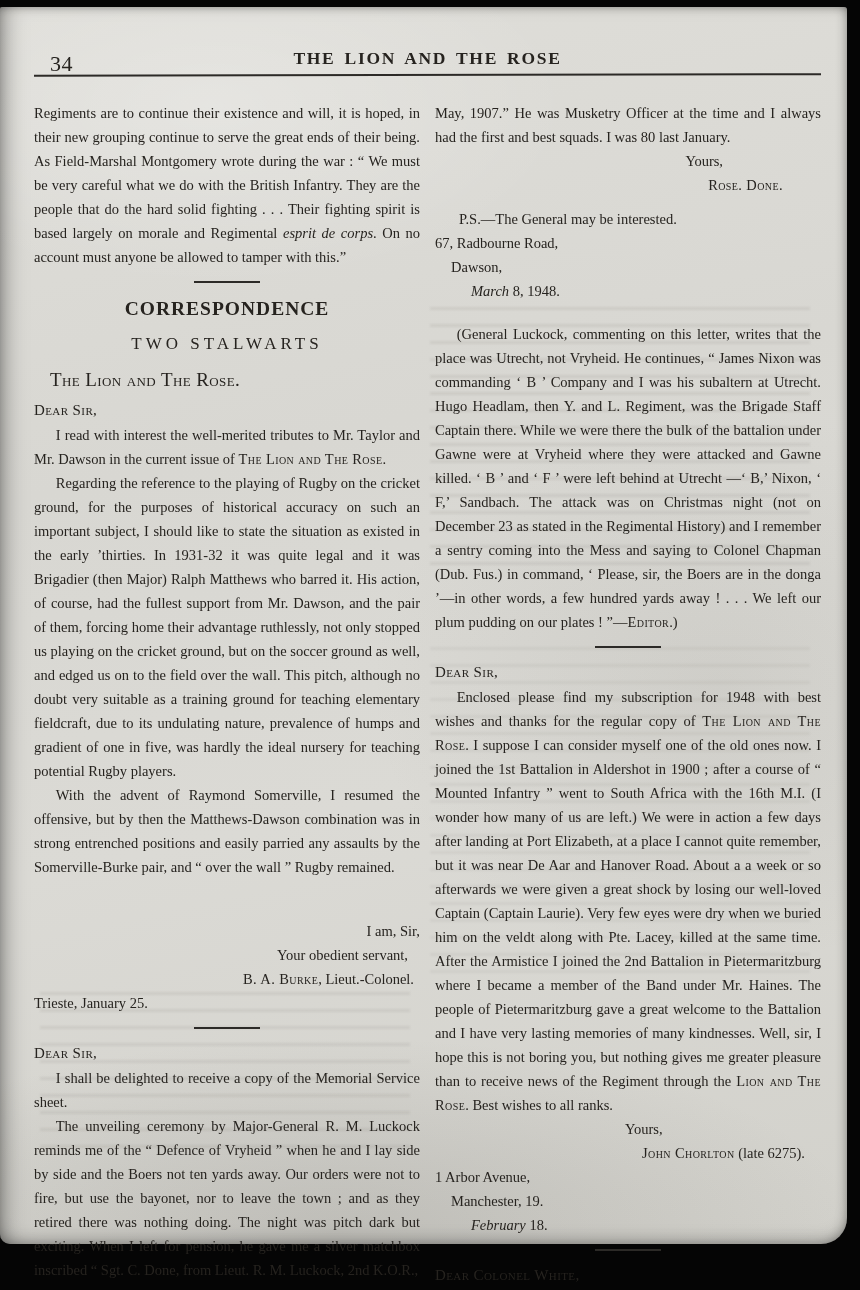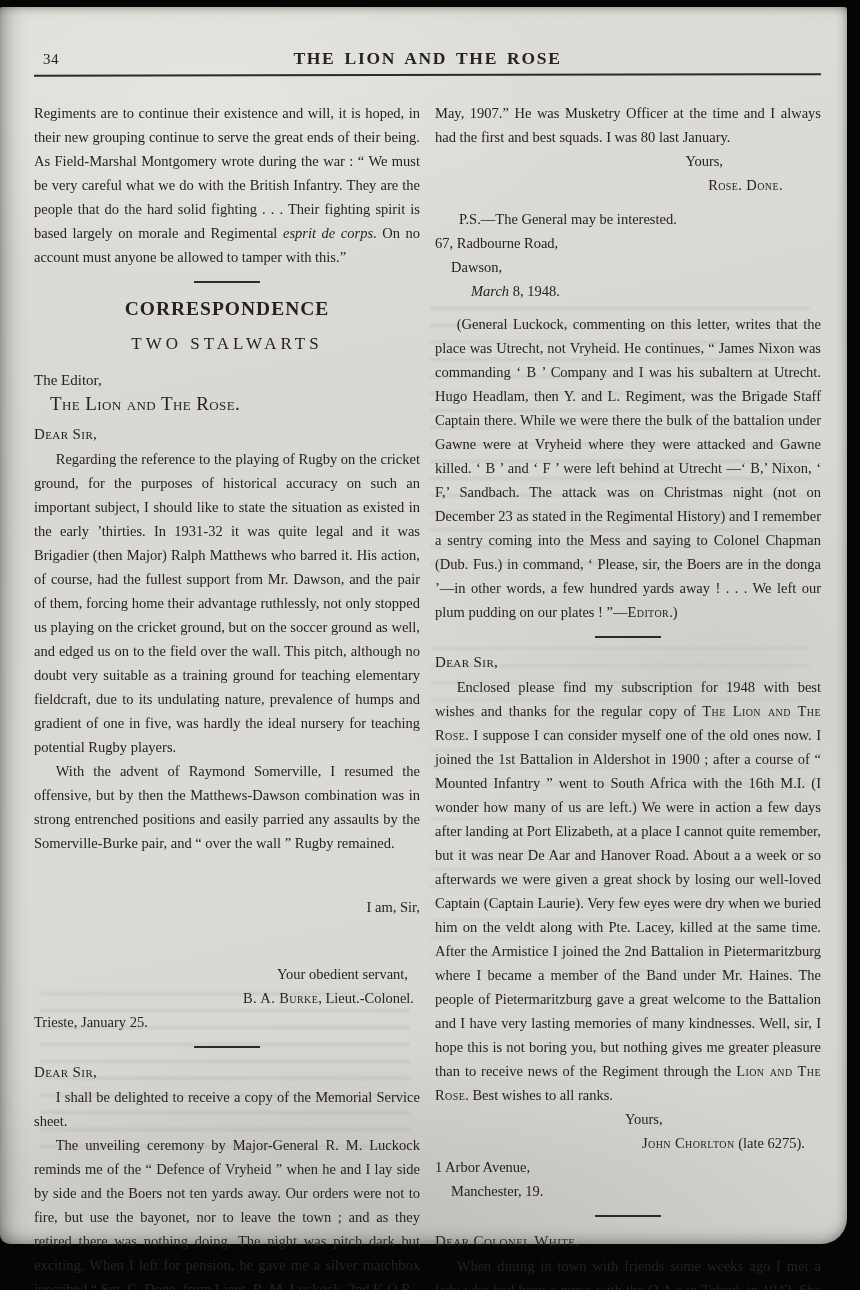--- a/index.html
+++ b/index.html
@@ -27,48 +27,48 @@
     background:repeating-linear-gradient(180deg, rgba(104,101,94,.10) 0 3px, transparent 3px 17px);
   }
   .ghost.g1{left:430px;top:300px;width:380px;height:270px;}
   .ghost.g2{left:40px;top:985px;width:370px;height:170px;}
   .ghost.g3{left:430px;top:640px;width:380px;height:330px;opacity:.7;}
   .content{
     position:absolute;inset:0;padding:38px 26px 0 34px;
     color:#26231f;
   }
   .header{position:relative;height:27px;}
-  .pagenum{position:absolute;left:9px;top:6px;font-size:15px;letter-spacing:.5px;}
+  .pagenum{position:absolute;left:16px;top:6px;font-size:22px;letter-spacing:.5px;}
   .title{text-align:center;font-weight:bold;font-size:17.5px;letter-spacing:1.7px;padding-top:3px;word-spacing:3px;}
   .head-rule{border-bottom:2px solid #2c2a27;margin-top:2px;transform:rotate(-.12deg);}
   .cols{display:flex;gap:15px;margin-top:25px;}
   .col{flex:1;font-size:14.5px;line-height:24px;text-align:justify;text-justify:inter-word;}
   p{margin:0;text-indent:1.5em;}
   p.ni{text-indent:0;}
   .sc{font-variant:small-caps;letter-spacing:.4px;}
   .it{font-style:italic;}
   .rule{width:66px;border-top:2px solid #2c2a27;margin:12px auto;}
   .corr{text-align:center;font-size:19.5px;font-weight:bold;letter-spacing:1px;margin:14px 0 11px;word-spacing:2px;}
   .stal{text-align:center;font-size:17px;font-weight:normal;letter-spacing:4px;margin:0 0 12px;}
   .salutation{text-indent:0;margin-top:6px;margin-bottom:1px;font-size:15px;}
   .addressee1{text-indent:0;font-size:15px;}
   .addressee2{text-indent:16px;font-size:19px;}
   .close-iam{text-align:right;text-indent:0;padding-left:196px;margin-top:40px;}
-  .close-servant{text-align:right;text-indent:0;padding-right:12px;margin-top:43px;}
+  .close-servant{text-align:right;text-indent:0;padding-right:12px;}
   .sig-left{text-align:right;text-indent:0;padding-right:6px;}
   .place{text-indent:0;}
   .yours-1{text-align:right;text-indent:0;padding-right:98px;}
   .sig-done{text-align:right;text-indent:0;padding-right:38px;}
   .ps-line{text-indent:24px;margin-top:10px;}
   .addr-1{text-indent:0;}
   .addr-2{text-indent:16px;}
   .addr-3{text-indent:36px;}
   .yours-2{text-align:left;text-indent:0;padding-left:190px;}
   .sig-chorlton{text-align:right;text-indent:0;padding-right:16px;}
-  .gap-s{margin-top:9px;}
+  .gap-s{margin-top:19px;}
 </style>
 </head>
 <body>
 
 <div class="paper">
   <div class="ghost g1"></div>
   <div class="ghost g2"></div>
   <div class="ghost g3"></div>
 
   <div class="content">
@@ -82,24 +82,24 @@
     <div class="cols">
 
       <div class="col">
         <p class="ni"><span>Regiments are to continue their existence and will, it is hoped, in their new grouping continue to serve the great ends of their being.  As Field-Marshal Montgomery wrote during the war :  “ We must be very careful what we do with the British Infantry. They are the people that do the hard solid fighting . . . Their fighting spirit is based largely on morale and Regimental </span><span class="it">esprit de corps</span><span>.  On no account must anyone be allowed to tamper with this.”</span></p>
 
         <div class="rule"></div>
 
         <div class="corr">CORRESPONDENCE</div>
         <div class="stal">TWO STALWARTS</div>
 
-        <p class="addressee1">The Editor,</p>
         <p class="addressee2"><span class="sc">The Lion and The Rose.</span></p>
 
         <p class="salutation"><span class="sc">Dear Sir,</span></p>
+        <p><span>I read with interest the well-merited tributes to Mr. Taylor and Mr. Dawson in the current issue of </span><span class="sc">The Lion and The Rose</span><span>.</span></p>
         <p>Regarding the reference to the playing of Rugby on the cricket ground, for the purposes of historical accuracy on such an important subject, I should like to state the situation as existed in the early ’thirties.  In 1931-32 it was quite legal and it was Brigadier (then Major) Ralph Matthews who barred it.  His action, of course, had the fullest support from Mr. Dawson, and the pair of them, forcing home their advantage ruthlessly, not only stopped us playing on the cricket ground, but on the soccer ground as well, and edged us on to the field over the wall.  This pitch, although no doubt very suitable as a training ground for teaching elementary fieldcraft, due to its undulating nature, prevalence of humps and gradient of one in five, was hardly the ideal nursery for teaching potential Rugby players.</p>
         <p>With the advent of Raymond Somerville, I resumed the offensive, but by then the Matthews-Dawson combination was in strong entrenched positions and easily parried any assaults by the Somerville-Burke pair, and “ over the wall ” Rugby remained.</p>
 
         <p class="close-iam">I am, Sir,</p>
         <p class="close-servant">Your obedient servant,</p>
         <p class="sig-left"><span class="sc">B. A. Burke</span><span>, Lieut.-Colonel.</span></p>
         <p class="place">Trieste, January 25.</p>
 
         <div class="rule"></div>
 
@@ -121,20 +121,21 @@
         <p class="gap-s"><span>(General Luckock, commenting on this letter, writes that the place was Utrecht, not Vryheid. He continues, “ James Nixon was commanding ‘ B ’ Company and I was his subaltern at Utrecht. Hugo Headlam, then Y. and L. Regiment, was the Brigade Staff Captain there.  While we were there the bulk of the battalion under Gawne were at Vryheid where they were attacked and Gawne killed.  ‘ B ’ and ‘ F ’ were left behind at Utrecht —‘ B,’ Nixon, ‘ F,’ Sandbach.  The attack was on Christmas night (not on December 23 as stated in the Regimental History) and I remember a sentry coming into the Mess and saying to Colonel Chapman (Dub. Fus.) in command, ‘ Please, sir, the Boers are in the donga ’—in other words, a few hundred yards away ! . . . We left our plum pudding on our plates ! ”—</span><span class="sc">Editor</span><span>.)</span></p>
 
         <div class="rule"></div>
 
         <p class="salutation"><span class="sc">Dear Sir,</span></p>
         <p><span>Enclosed please find my subscription for 1948 with best wishes and thanks for the regular copy of </span><span class="sc">The Lion and The Rose</span><span>. I suppose I can consider myself one of the old ones now.  I joined the 1st Battalion in Aldershot in 1900 ;  after a course of “ Mounted Infantry ” went to South Africa with the 16th M.I.  (I wonder how many of us are left.) We were in action a few days after landing at Port Elizabeth, at a place I cannot quite remember, but it was near De Aar and Hanover Road.  About a a week or so afterwards we were given a great shock by losing our well-loved Captain (Captain Laurie). Very few eyes were dry when we buried him on the veldt along with Pte. Lacey, killed at the same time. After the Armistice I joined the 2nd Battalion in Pietermaritzburg where I became a member of the Band under Mr. Haines.  The people of Pietermaritzburg gave a great welcome to the Battalion and I have very lasting memories of many kindnesses.  Well, sir, I hope this is not boring you, but nothing gives me greater pleasure than to receive news of the Regiment through the </span><span class="sc">Lion and The Rose</span><span>.  Best wishes to all ranks.</span></p>
         <p class="yours-2">Yours,</p>
         <p class="sig-chorlton"><span class="sc">John Chorlton</span><span> (late 6275).</span></p>
         <p class="addr-1">1 Arbor Avenue,</p>
         <p class="addr-2">Manchester, 19.</p>
+        <p class="addr-3"><span class="it">February</span><span> 18.</span></p>
 
         <div class="rule"></div>
 
         <p class="salutation"><span class="sc">Dear Colonel White,</span></p>
         <p>When dining in town with friends some weeks ago I met a lady who had been a nurse with the Q.A.s in Tobruk in 1942.  She produced some</p>
       </div>
 
     </div>
   </div>
 </div>

